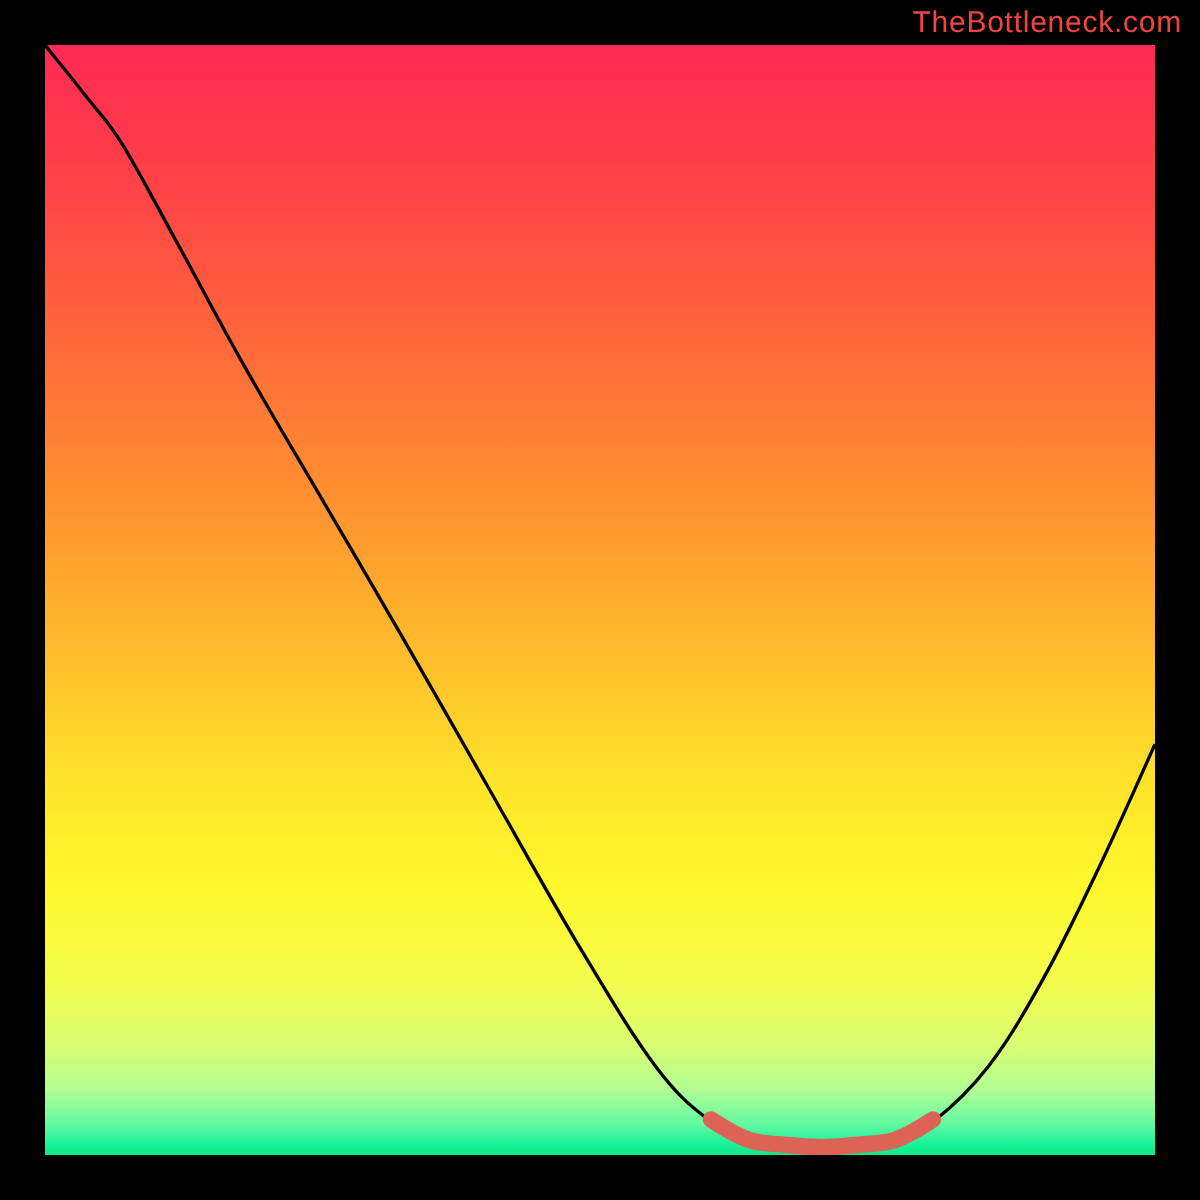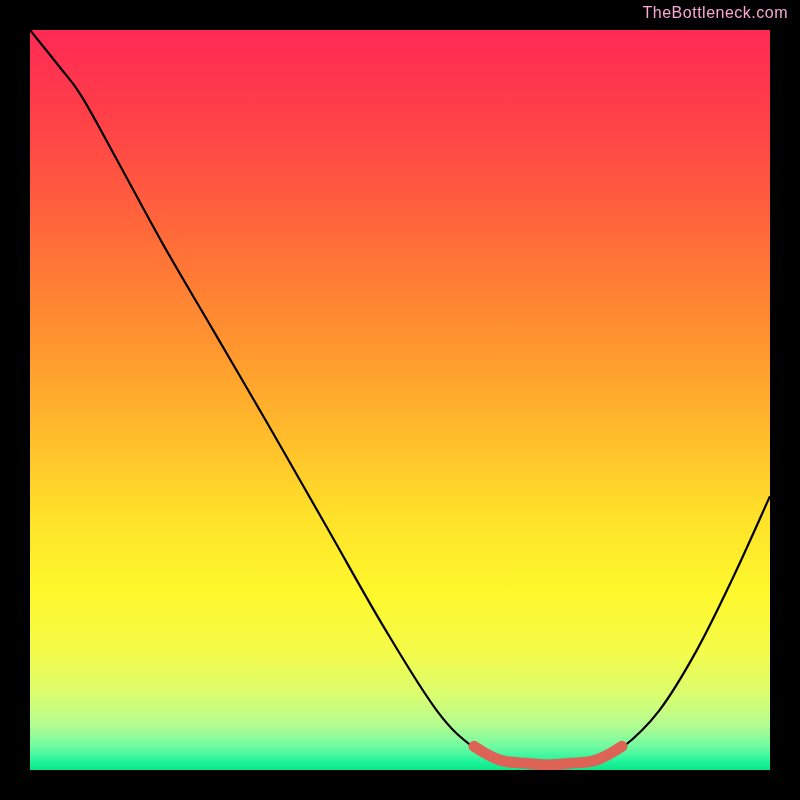--- a/index.html
+++ b/index.html
@@ -7,23 +7,23 @@
   .container {
     position: relative;
     width: 800px;
     height: 800px;
     background: #000;
   }
   .attribution {
     position: absolute;
     top: 4px;
     right: 12px;
-    color: #f9a8d4;
+    color: #ef4444;
     font-family: Arial, Helvetica, sans-serif;
-    font-size: 16px;
+    font-size: 20px;
     letter-spacing: 0.5px;
     z-index: 10;
   }
   .plot-area {
     position: absolute;
     left: 30px;
     top: 30px;
     width: 740px;
     height: 740px;
     overflow: hidden;

